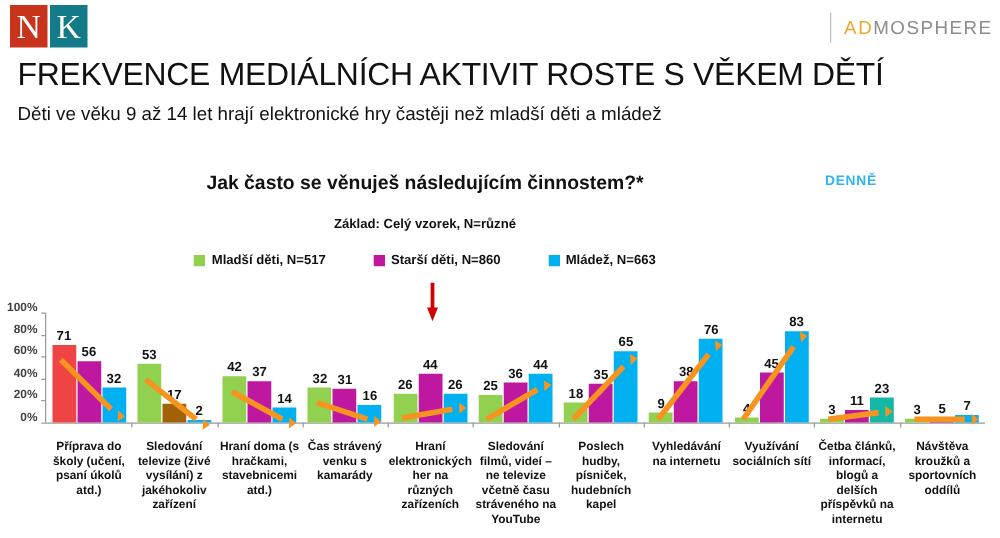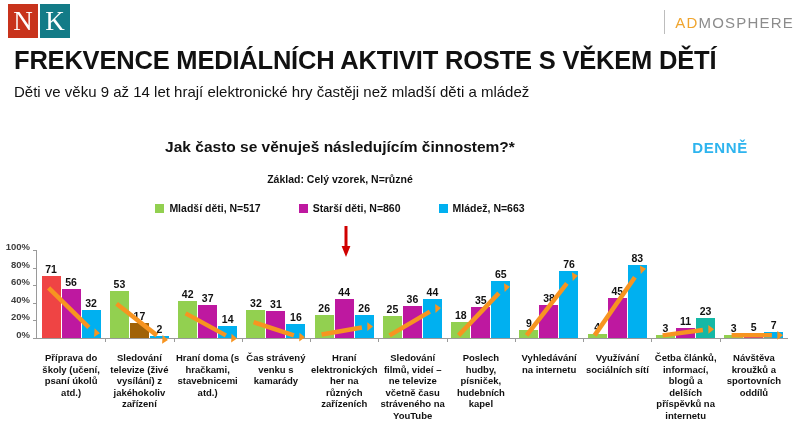--- a/index.html
+++ b/index.html
@@ -28,27 +28,27 @@
   .brand-nielsen .n1{color:#2E9BD6;}
   .brand-dots{position:absolute;left:2px;bottom:0px;width:100%;height:4px;
               background-image:radial-gradient(circle, #9a9a9a 38%, transparent 40%);
               background-size:9px 4px;background-repeat:repeat-x;}
   .brand-divider{width:1px;height:24px;background:#BDBDBD;margin:0 10px;}
   .brand-adm{font-size:15px;letter-spacing:1.2px;color:#8C8C8C;line-height:1;}
   .brand-adm .ad{color:#F0A52E;}
 
   
   .deck-title{position:absolute;left:14px;top:46px;width:770px;
-              font-size:25.5px;font-weight:700;letter-spacing:-.2px;color:#111;}
+              font-size:25.5px;font-weight:400;letter-spacing:-.2px;color:#111;}
   .deck-sub{position:absolute;left:14px;top:83px;width:770px;font-size:15px;color:#111;}
 
   .q-title{position:absolute;left:0;top:138px;width:680px;text-align:center;
            font-size:15.5px;font-weight:700;color:#111;}
-  .denne{position:absolute;left:660px;top:139px;width:120px;text-align:center;
-         font-size:15px;font-weight:700;letter-spacing:.6px;color:#2EB4EE;}
+  .denne{position:absolute;left:660px;top:139px;width:120px;text-align:left;
+         font-size:11px;font-weight:700;letter-spacing:.6px;color:#2EB4EE;}
   .q-base{position:absolute;left:0;top:173px;width:680px;text-align:center;
           font-size:10.5px;font-weight:700;color:#111;}
 
   
   .legend{position:absolute;left:0;top:202px;width:680px;display:flex;
           justify-content:center;align-items:center;gap:38px;}
   .legend-item{display:flex;align-items:center;gap:5px;font-size:10.5px;font-weight:700;color:#111;}
   .legend-swatch{width:9px;height:9px;display:inline-block;}
 
   

